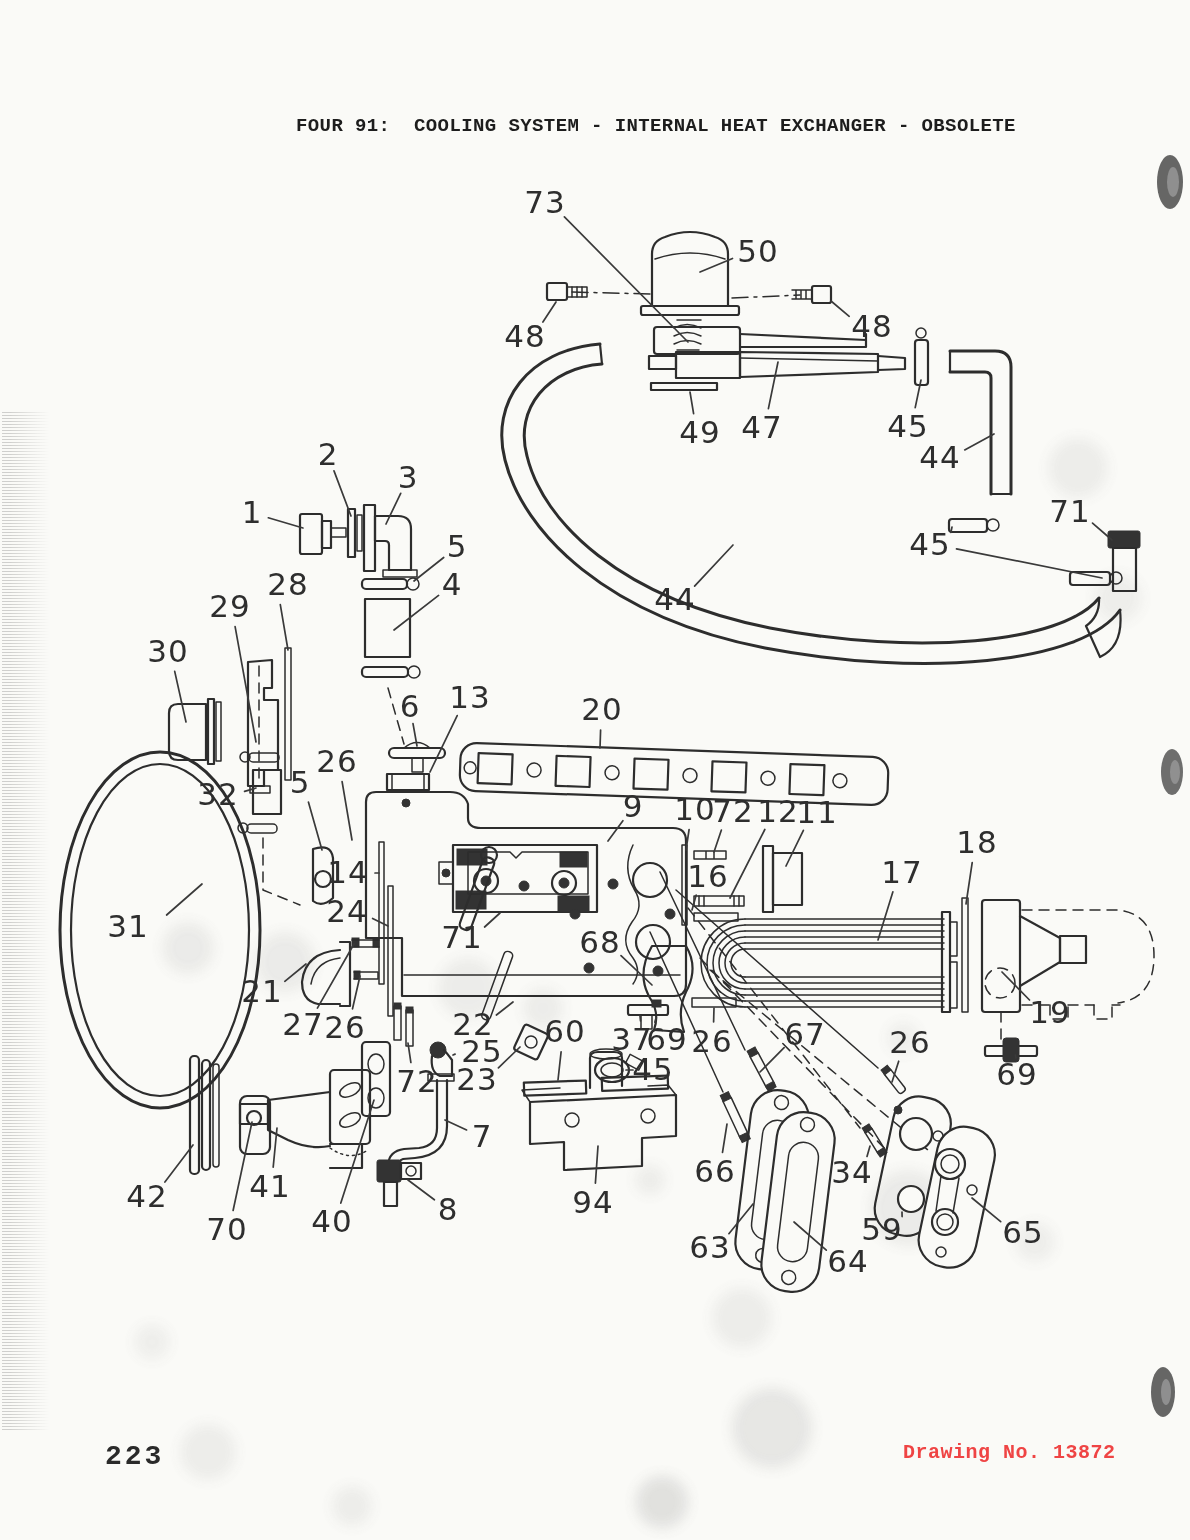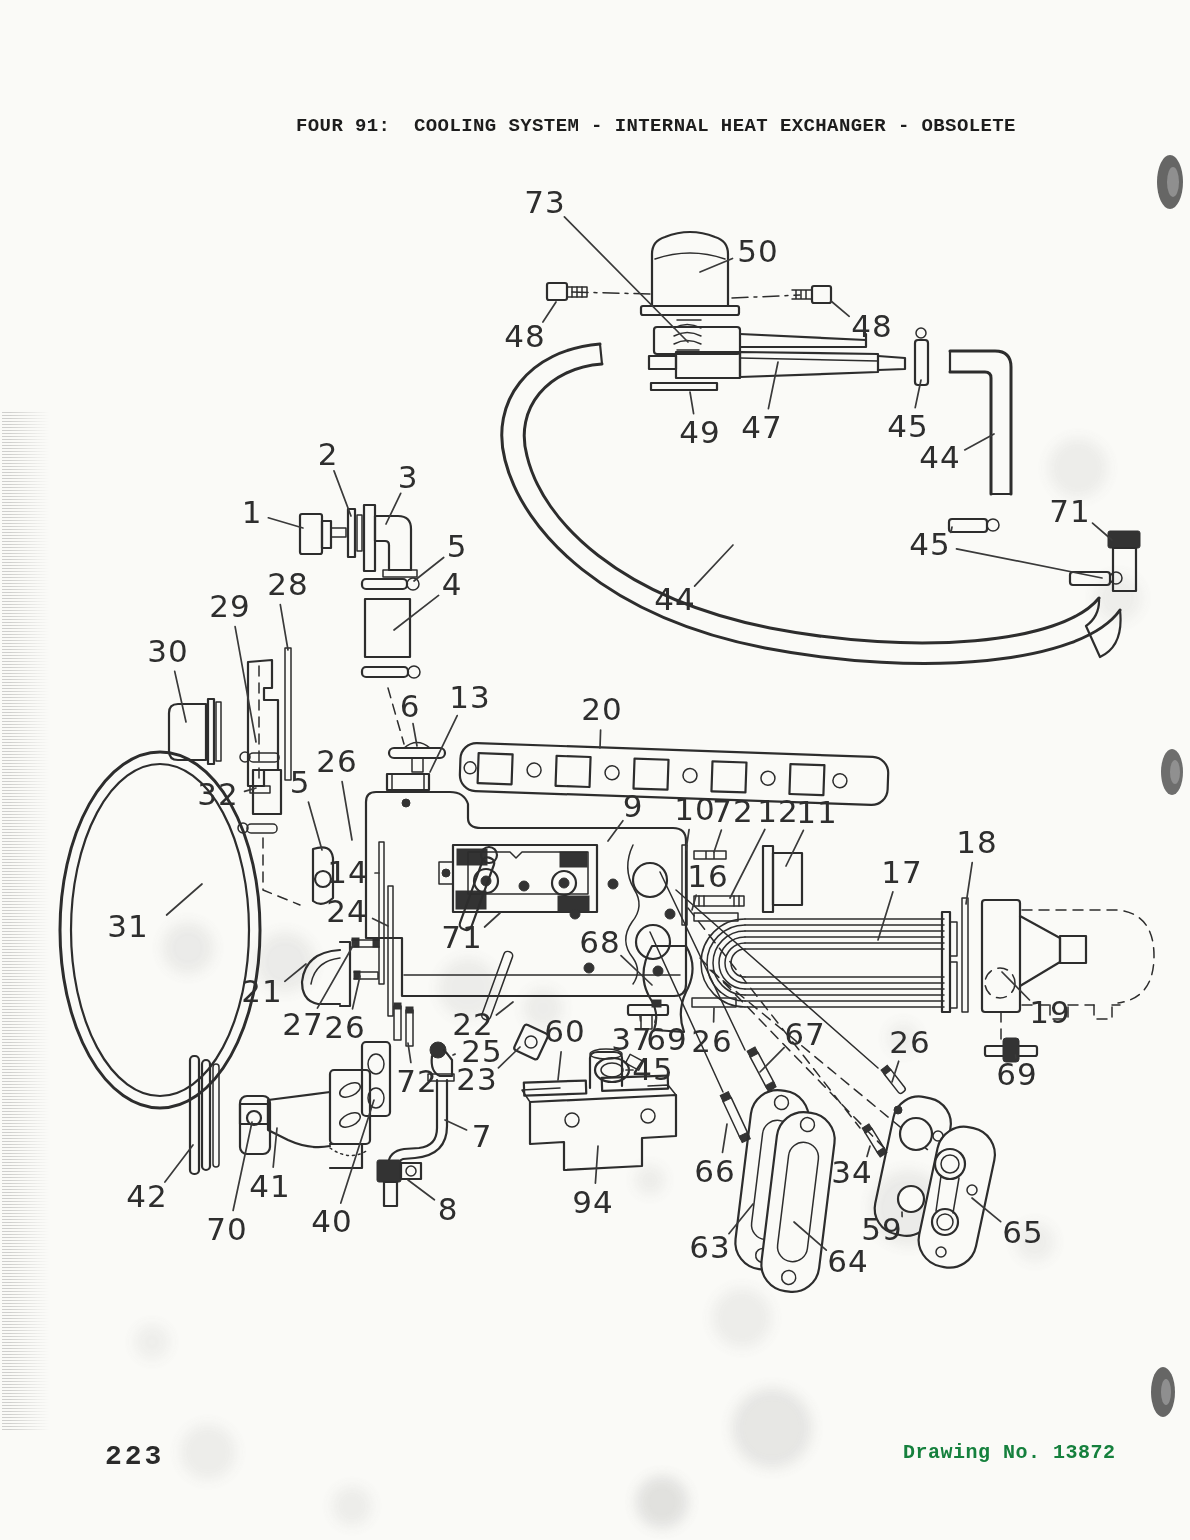--- a/index.html
+++ b/index.html
@@ -3,21 +3,21 @@
 <meta charset="utf-8">
 <style>
   html,body{margin:0;padding:0;background:#e8e8e6;}
   .page{position:relative;width:1190px;height:1540px;margin:0 auto;background:#fafaf7;overflow:hidden;
         font-family:"Liberation Sans",sans-serif;}
   .title{position:absolute;left:296px;top:115px;font-family:"Liberation Mono","DejaVu Sans Mono",monospace;
          font-size:19px;font-weight:700;letter-spacing:.4px;color:#1d1d1d;white-space:pre;}
   .footer-left{position:absolute;left:105px;top:1441px;font-family:"Liberation Mono","DejaVu Sans Mono",monospace;
          font-size:28px;font-weight:700;letter-spacing:3px;color:#2a2a2a;}
   .footer-right{position:absolute;left:903px;top:1441px;font-family:"Liberation Mono","DejaVu Sans Mono",monospace;
-         font-size:20px;font-weight:700;letter-spacing:.5px;color:#15803d;}
+         font-size:20px;font-weight:700;letter-spacing:.5px;color:#ef4444;}
   .binding{position:absolute;left:2px;top:412px;width:50px;height:1020px;
          background:repeating-linear-gradient(to bottom, rgba(55,55,55,.4) 0 1px, rgba(0,0,0,0) 1px 3px);
          -webkit-mask-image:linear-gradient(to right,#000 15%,transparent 95%);
          mask-image:linear-gradient(to right,#000 15%,transparent 95%);
          opacity:.55;}
   svg.art{position:absolute;left:0;top:0;}
   .ln{stroke:#2d2d2d;fill:none;stroke-width:2.2;stroke-linecap:round;stroke-linejoin:round;}
   .thin{stroke-width:1.5;}
   .thick{stroke-width:3;}
   .fillw{fill:#fafaf7;}

